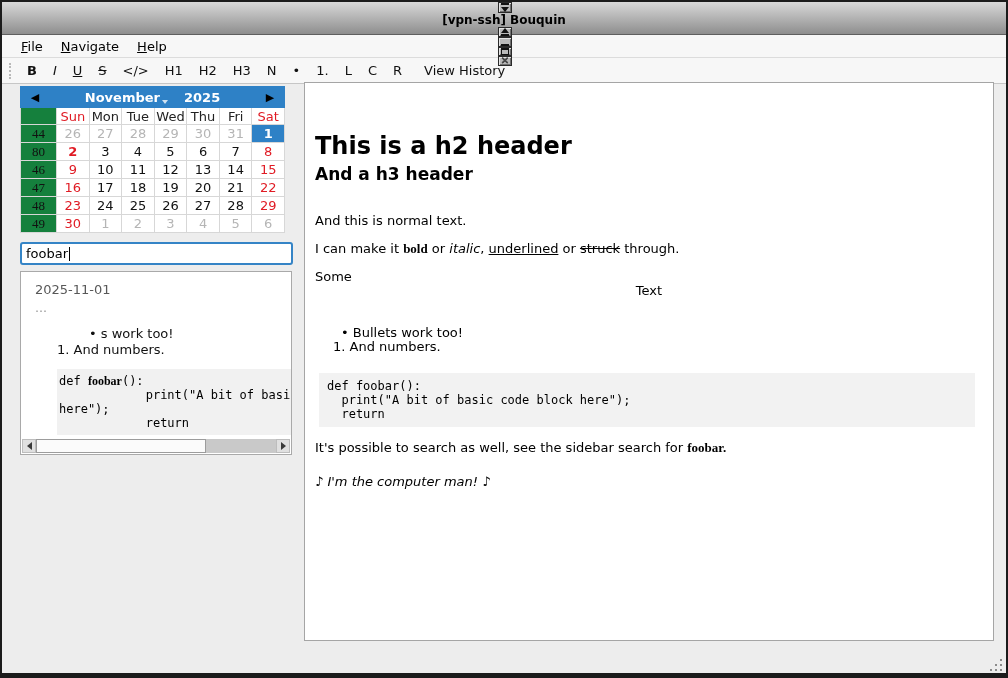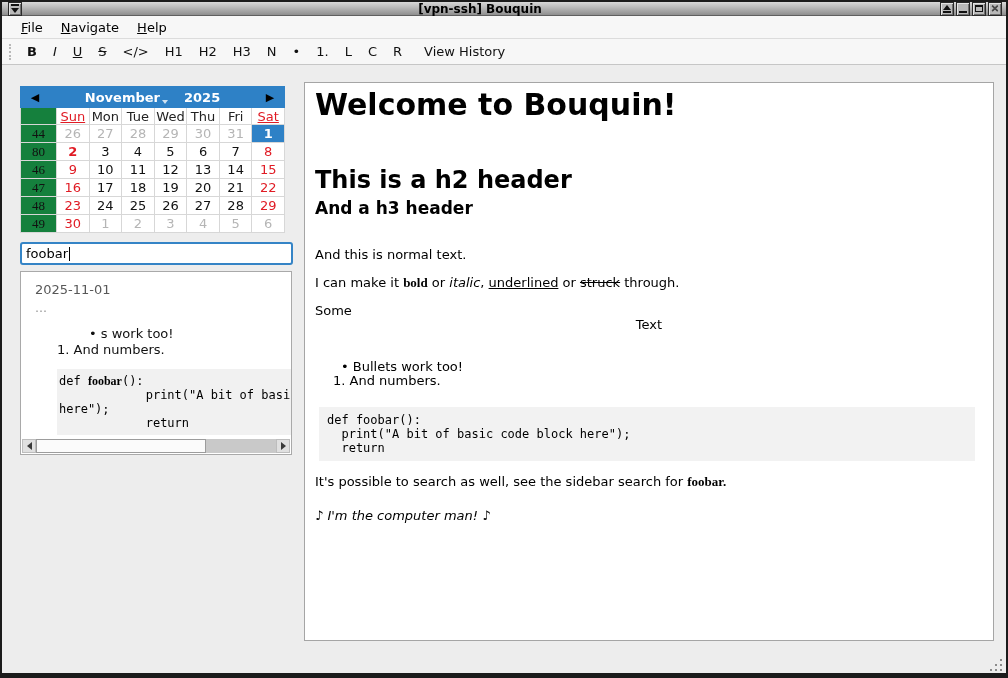--- a/index.html
+++ b/index.html
@@ -4,23 +4,23 @@
 <style>
   * { box-sizing: border-box; margin: 0; padding: 0; }
   html,body { width:1008px; height:678px; overflow:hidden; }
   body { font-family:"DejaVu Sans", sans-serif; background:#555; }
 
   .window { position:relative; width:1008px; height:678px;
     border:2px solid #1b1b1b; border-bottom-width:5px;
     background:#ededed; }
 
   
-  .titlebar { height:14px; background:linear-gradient(#d8d8d8,#8e8e8e);
+  .titlebar { height:33px; background:linear-gradient(#d8d8d8,#8e8e8e);
     border-bottom:1px solid #5f5f5f; display:flex; align-items:center;
-    padding:0 4px; }
+    padding:0 4px;flex-direction:column; }
   .titlebar-title { flex:1; text-align:center; font-size:12px; font-weight:bold; color:#000; }
   .wbtn { width:14px; height:14px; margin-left:2px; background:#b9b9b9;
     border:1px solid #2a2a2a; box-shadow:inset 1px 1px 0 #e4e4e4, inset -1px -1px 0 #6f6f6f;
     display:flex; flex-direction:column; align-items:center; justify-content:center; gap:1px;
     padding:0; cursor:default; }
   .tri-down { width:0; height:0; border-left:4px solid transparent; border-right:4px solid transparent; border-top:5px solid #111; }
   .tri-up   { width:0; height:0; border-left:4px solid transparent; border-right:4px solid transparent; border-bottom:5px solid #111; }
   .hbar { width:8px; height:2px; background:#111; }
   .sq { width:8px; height:7px; border:1px solid #111; border-top-width:2px; }
   .xg { font-size:10px; line-height:8px; font-weight:bold; color:#4a4a4a; text-shadow:0 0 0 #333; }
@@ -50,21 +50,21 @@
     color:#fff; font-weight:bold; }
   .cal-month { position:relative; }
   .dd-caret { display:inline-block; width:0; height:0; margin-left:2px;
     border-left:3px solid transparent; border-right:3px solid transparent; border-top:4px solid #cfe2f1;
     vertical-align:-2px; }
   .cal-grid { display:grid; grid-template-columns:36px repeat(7,1fr);
     border-left:1px solid #d7d7d7; }
   .cal-cell { border-right:1px solid #d7d7d7; border-bottom:1px solid #d7d7d7;
     background:#fff; height:18px; display:flex; align-items:center; justify-content:center; }
   .cal-dh { height:17px; font-size:13px; color:#222; }
-  .cal-dh.red { color:#e01b24;text-decoration:underline; }
+  .cal-dh.red { color:#e01b24; }
   .cal-wk { background:#15803d; color:#111;font-family:Liberation Serif, serif; }
   .cal-day { color:#111; cursor:default; }
   .cal-day.red { color:#e01b24; }
   .cal-day.out { color:#b5b5b5; }
   .cal-day.today { color:#e01b24; font-weight:bold; }
   .cal-day.selected { background:#2e81c6; color:#fff; font-weight:bold; }
 
   .search-field { margin-top:9px; width:273px; height:23px; background:#fff;
     border:2px solid #3584c6; border-radius:3px; display:flex; align-items:center;
     padding-left:4px; font-size:13px; color:#000; }
@@ -262,21 +262,20 @@
             <span class="sb-thumb"></span>
           </span>
         <span class="sb-btn">
             <span class="sb-right-tri"></span>
           </span>
       </div>
     </div>
   </div>
 
   <div class="main">
-    <div class="m-h1">Welcome to Bouquin!</div>
     <div class="m-h2">This is a h2 header</div>
     <div class="m-h3">And a h3 header</div>
     <div class="m-p mt-norm">And this is normal text.</div>
     <div class="m-p mt-par"><span>I can make it </span><span class="rt-bold">bold</span><span> or </span><span class="rt-italic">italic</span><span>, </span><span class="rt-underline">underlined</span><span> or </span><span class="rt-strike">struck</span><span> through.</span></div>
     <div class="m-p mt-par">Some</div>
     <div class="m-p align-c">Text</div>
     <div class="m-list">
       <div class="m-li-bullet"><span>•</span> <span>Bullets work too!</span></div>
       <div class="m-li-num"><span>1.</span> <span>And numbers.</span></div>
     </div>

